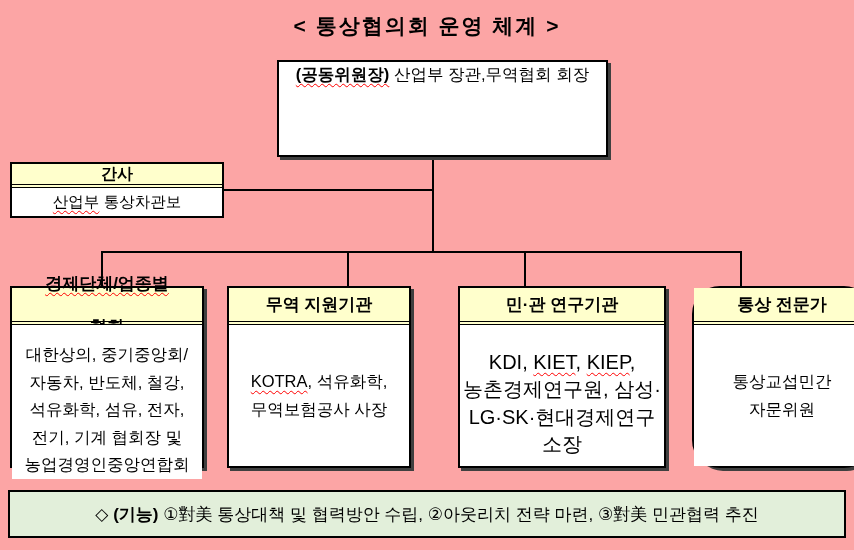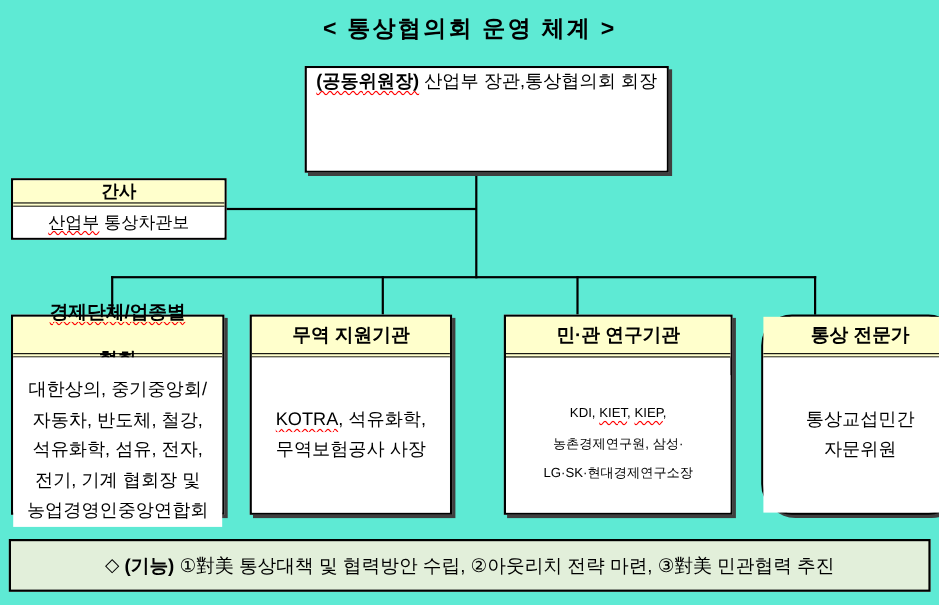--- a/index.html
+++ b/index.html
@@ -2,21 +2,21 @@
 <html><head>
 <meta charset="utf-8">
 <style>
   * { margin: 0; padding: 0; box-sizing: border-box; }
   html, body { background: #ffffff; }
   body { font-family: "Liberation Sans", "DejaVu Sans", sans-serif; color: #000; }
   .stage {
     position: relative;
     width: 854px;
     height: 550px;
-    background: #5eead4;
+    background: #fca5a5;
     overflow: hidden;
   }
   .title {
     position: absolute;
     top: 12px; left: 0; width: 100%;
     text-align: center;
     font-size: 21px;
     font-weight: bold;
     letter-spacing: 2px;
   }
@@ -40,33 +40,33 @@
   .box-body {
     flex: 1 1 auto;
     text-align: center;
     background: #fff;
   }
   
   .top-box { left: 277px; top: 60px; width: 331px; height: 97px; }
   .top-box .box-header { height: 41px; font-size: 16.5px; letter-spacing: 1px; }
   .top-box .box-body { display: flex; flex-direction: row; justify-content: center; font-size: 16.5px; line-height: 25px; }
   
-  .sec-box { left: 10px; top: 162px; width: 196px; height: 56px; }
+  .sec-box { left: 10px; top: 162px; width: 214px; height: 56px; }
   .sec-box .box-header { height: 24px; font-size: 16px; font-weight: bold; }
   .sec-box .box-body { display: flex; align-items: center; justify-content: center; font-size: 15.5px; }
   
   .org-box { top: 286px; height: 182px; }
   .org-box .box-header { height: 37px; font-size: 17px; font-weight: bold; flex-direction: column; }
   .org-box .box-body { font-size: 16.5px; line-height: 27.5px; }
   .org-box .box-body.centered { display: flex; flex-direction: column; justify-content: center; }
   .box-economy  { left: 10px;  width: 194px; }
   .box-economy .box-body { padding-top: 16px; font-size: 16.5px; }
   .box-trade    { left: 227px; width: 184px; }
   .box-research { left: 458px; width: 208px; }
-  .box-research .box-body { font-size: 12px; margin-top: 16px; }
+  .box-research .box-body { font-size: 20px; margin-top: 16px; }
   .box-expert   { left: 692px; width: 180px; border-radius: 28px; }
   
   .line { position: absolute; background: #000; }
   
   .footer-bar {
     position: absolute;
     left: 8px; top: 490px; width: 838px; height: 48px;
     border: 2px solid #000;
     background: #E2EFDA;
     display: flex;
@@ -95,21 +95,21 @@
   <div class="line" style="left:204px; top:189px; width:229px; height:2px;"></div>
   <div class="line" style="left:101px; top:251px; width:641px; height:2px;"></div>
   <div class="line" style="left:101px; top:251px; width:2px; height:35px;"></div>
   <div class="line" style="left:347px; top:251px; width:2px; height:35px;"></div>
   <div class="line" style="left:524px; top:251px; width:2px; height:35px;"></div>
   <div class="line" style="left:740px; top:251px; width:2px; height:35px;"></div>
 
   <div class="box top-box shadowed">
     <div class="box-body">
       <div><span class="bold squiggle">(공동위원장)</span> <span>산업부 장관,</span></div>
-      <div>통상협의회 회장</div>
+      <div>무역협회 회장</div>
     </div>
   </div>
 
   <div class="box sec-box">
     <div class="box-header">간사</div>
     <div class="box-body">
       <div><span class="squiggle">산업부</span> <span>통상차관보</span></div>
     </div>
   </div>
 

